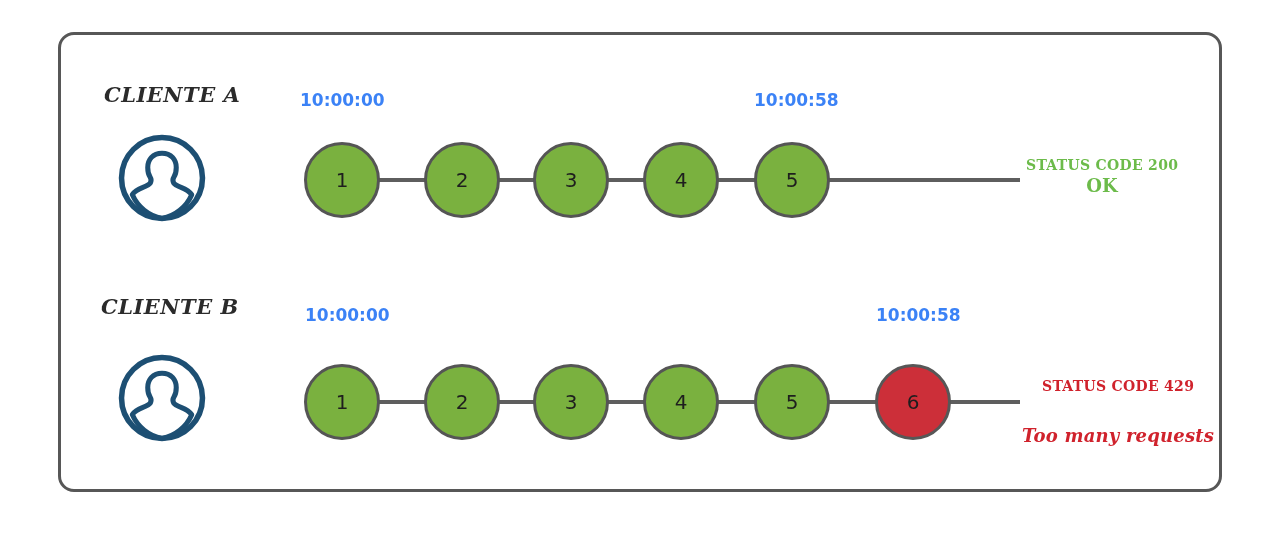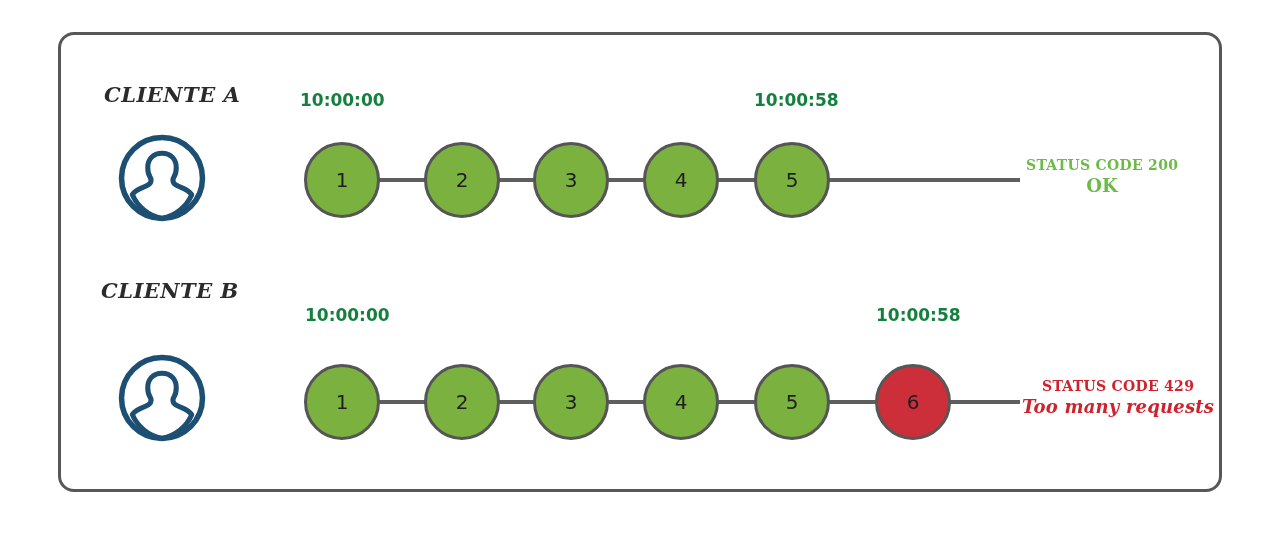--- a/index.html
+++ b/index.html
@@ -56,21 +56,21 @@
     position: absolute;
     width: 92px;
     height: 92px;
   }
   
   .timestamp {
     position: absolute;
     font-family: "DejaVu Sans", sans-serif;
     font-weight: 700;
     font-size: 17px;
-    color: #15803d;
+    color: #3b82f6;
     white-space: nowrap;
   }
   
   .track {
     position: absolute;
     height: 4px;
     background: #5e5e5e;
   }
   
   .node {
@@ -98,21 +98,21 @@
     text-align: center;
     font-family: "DejaVu Serif", serif;
     font-weight: 700;
     line-height: 1.25;
     white-space: nowrap;
   }
   .status .line1 { font-size: 14px; letter-spacing: 0.3px; }
   .status .line2 { font-size: 18px; letter-spacing: 0.2px; }
   .status.ok { color: #6cbb4a; }
   .status.err { color: #d0222c; }
-  .status.err .line2 { font-style: italic; }
+  .status.err .line2 { font-style: italic; margin-top: 29px; }
 </style>
 </head>
 <body>
 
 <div id="canvas">
   <div id="frame"></div>
 
   <div class="row">
 
     <div class="client-label" style="left:104px; top:82px;">CLIENTE A</div>
@@ -148,21 +148,21 @@
     <div class="node" style="left:754px; top:142px;">5</div>
 
     <div class="status ok" style="left:1026px; top:157px;">
       <div class="line1">STATUS CODE 200</div>
       <div class="line2">OK</div>
     </div>
   </div>
 
   <div class="row">
 
-    <div class="client-label" style="left:101px; top:278px;">CLIENTE B</div>
+    <div class="client-label" style="left:101px; top:294px;">CLIENTE B</div>
 
     <div class="avatar" style="left:116px; top:352px;">
       <svg viewBox="0 0 100 100" width="92" height="92" aria-hidden="true">
         <circle cx="50" cy="50" r="44" fill="none" stroke="#1d4f73" stroke-width="6"></circle>
         <path d="M50 23
                  c-10 0 -15.5 7 -15.5 15.5
                  c0 5 1.2 8.4 2.6 10.6
                  c1.4 2.2 1.1 4.6 0.2 6.3
                  c-1.0 1.8 -3.6 3.0 -8.0 4.7
                  c-5.6 2.2 -9.4 4.6 -11.6 7.9

